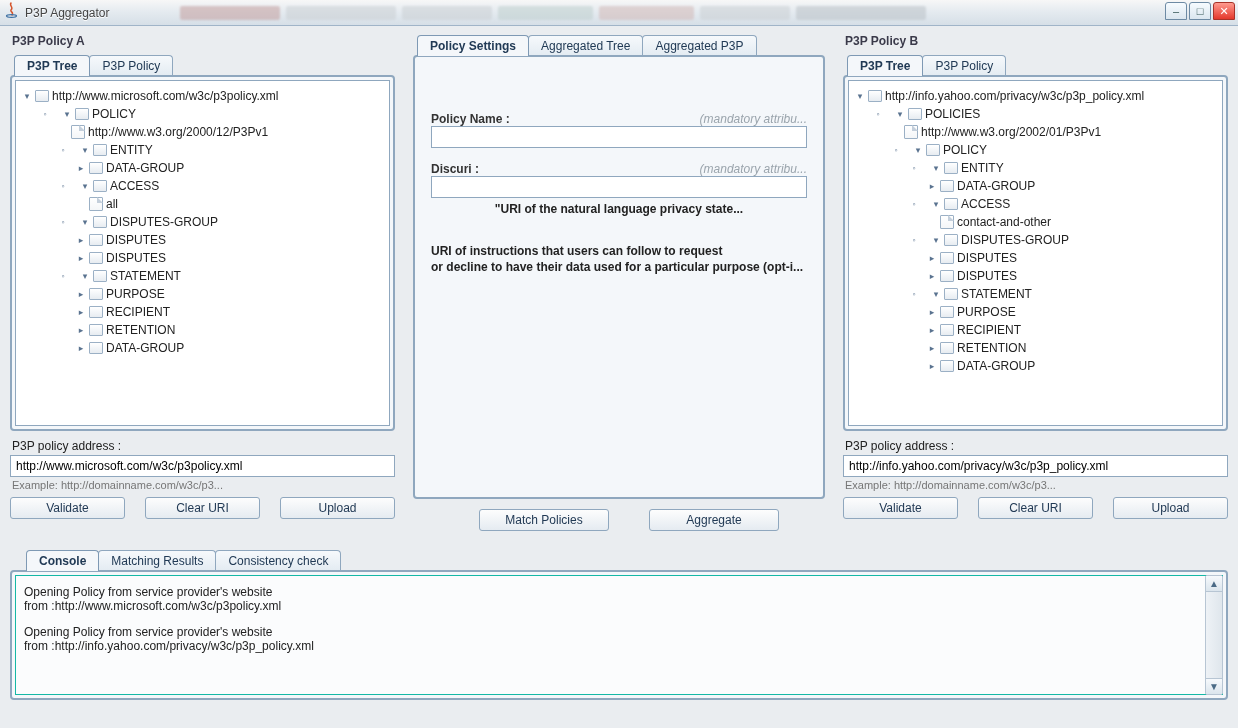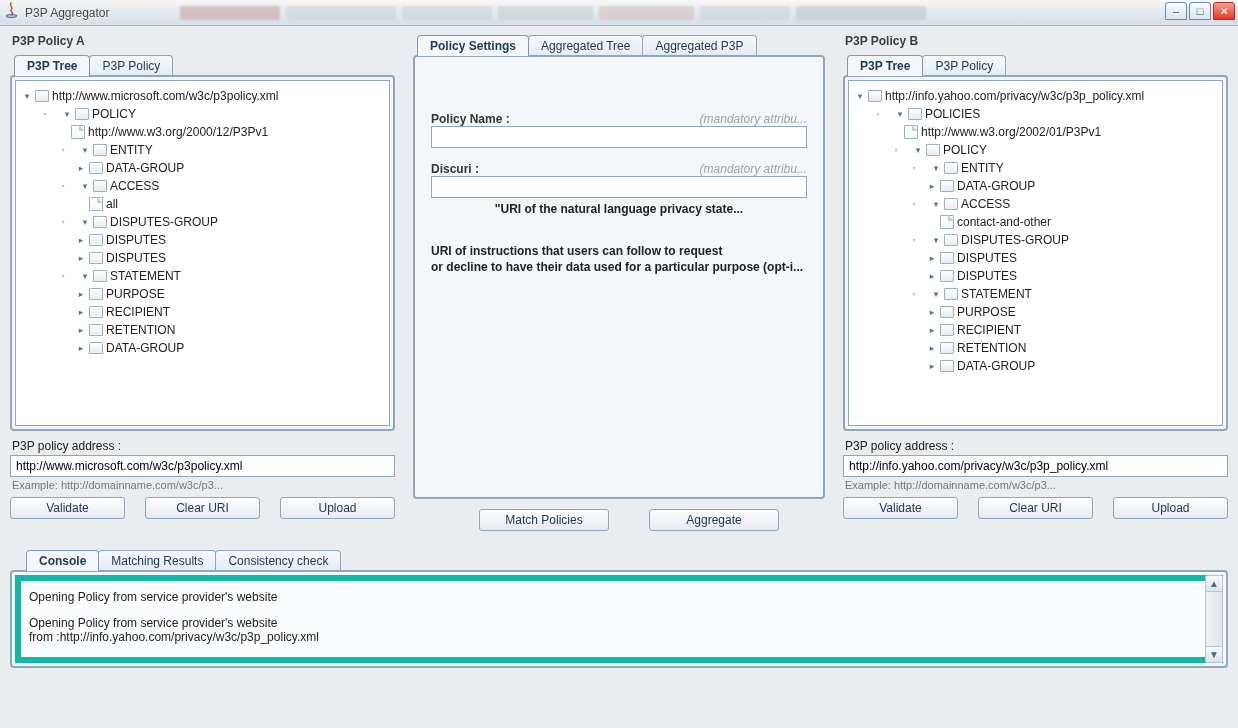--- a/index.html
+++ b/index.html
@@ -192,22 +192,22 @@
   }
   .console-panel {
     border:2px solid #8fa7be;
     border-radius:4px;
     background:#f4f7fa;
     position:relative;
   }
   .console-body {
     margin:3px;
     background:#fbfcfd;
-    border:6px solid #14b8a6;
-    height:88px;
+    border:1px solid #14b8a6;
+    height:120px;
     overflow:auto;
     padding:9px 8px;
     font-size:12px;
     position:relative;
   }
   
   .vscroll {
     position:absolute; right:3px; top:3px; bottom:3px; width:18px;
     background:linear-gradient(to right,#eef2f6,#dfe6ec);
     border:1px solid #b7c5d3; border-radius:2px;
@@ -606,20 +606,21 @@
 
   <div class="bottom">
     <div class="tabs" style="margin-left:16px">
       <div class="tab active">Console</div>
       <div class="tab">Matching Results</div>
       <div class="tab">Consistency check</div>
     </div>
     <div class="console-panel">
       <div class="console-body">
         <div>Opening Policy from service provider's website</div>
+        <div>from  :http://www.microsoft.com/w3c/p3policy.xml</div>
         <div style="height:12px"></div>
         <div>Opening Policy from service provider's website</div>
         <div>from  :http://info.yahoo.com/privacy/w3c/p3p_policy.xml</div>
       </div>
       <div class="vscroll">
         <div class="arrow top">▲</div>
         <div class="arrow bot">▼</div>
       </div>
     </div>
   </div>

